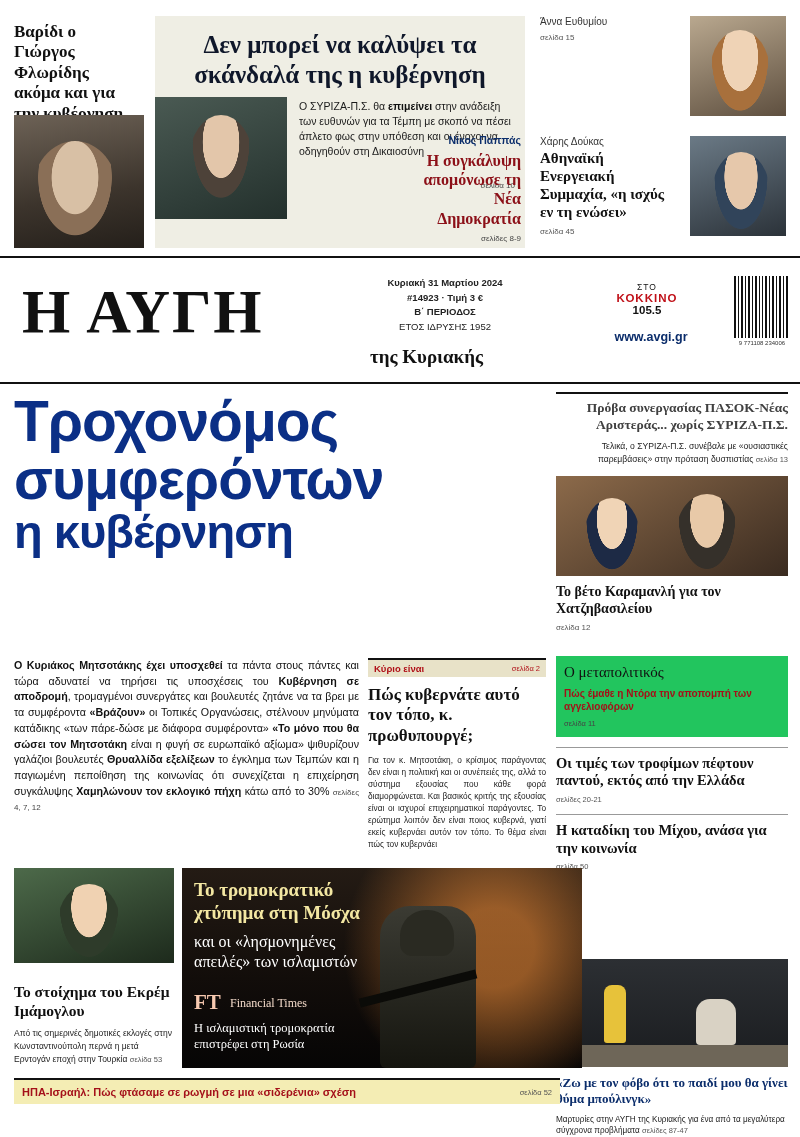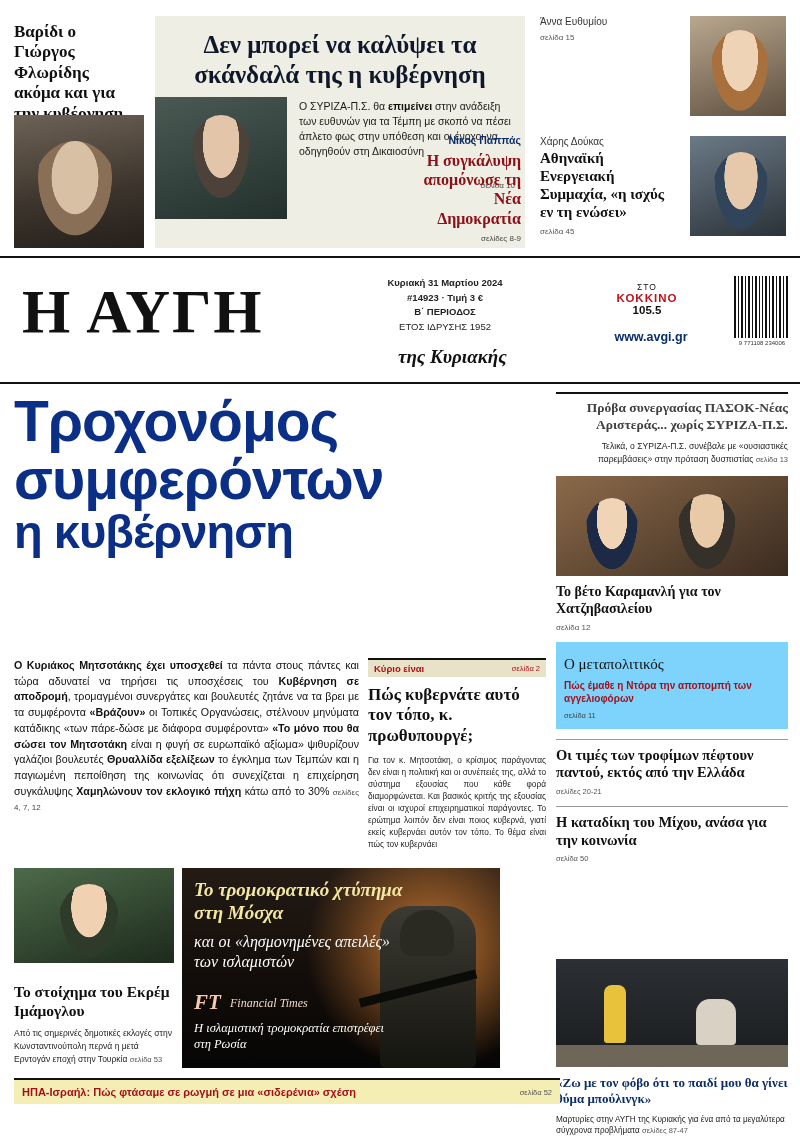--- a/index.html
+++ b/index.html
@@ -66,21 +66,21 @@
     background:radial-gradient(ellipse at 50% 30%, #e6c8ab 0 40%, #31445a 41% 64%, rgba(50,60,70,0) 65%);
     border-radius:50% 50% 35% 35%;}
 
   .hr-black { position:absolute; left:0; width:800px; height:2px; background:#111; }
 
   
   .masthead { position:absolute; left:0; top:262px; width:800px; height:118px; }
   .logo { position:absolute; left:22px; top:14px;
     font-family:"Liberation Serif", serif; font-weight:bold; font-size:62px; letter-spacing:2px; color:#111; }
   .logo-sub { position:absolute; left:370px; top:84px; font-family:"Liberation Serif", serif;
-    font-style:italic; font-weight:bold; font-size:19px; color:#111;margin-left:28px; }
+    font-weight:bold; font-size:19px; color:#111; }
   .mast-info { position:absolute; left:360px; top:14px; width:170px; text-align:center;
     font-size:9.5px; line-height:1.55; color:#222; }
   .mast-info .d1 { font-weight:bold; }
   .mast-info .d2 { font-weight:bold; }
   .mast-info .d3 { font-weight:bold; }
   .mast-radio { position:absolute; left:604px; top:20px; width:86px; text-align:center; }
   .mast-radio .sto { font-size:8.5px; color:#111; letter-spacing:1px;}
   .mast-radio .kok { font-size:11.5px; color:#c01018; font-weight:bold; letter-spacing:1px;}
   .mast-radio .fm { font-size:11.5px; color:#111; font-weight:bold; }
   .mast-site { position:absolute; left:596px; top:68px; width:110px; text-align:center;
@@ -125,21 +125,21 @@
   .rail-photo::before{content:""; position:absolute; left:28px; top:22px; width:56px; height:76px;
     background:radial-gradient(ellipse at 50% 28%, #f0d4b6 0 38%, #1d2a45 39% 64%, rgba(40,35,30,0) 65%);
     border-radius:50% 50% 35% 35%;}
   .rail-photo::after{content:""; position:absolute; left:120px; top:18px; width:62px; height:80px;
     background:radial-gradient(ellipse at 50% 28%, #e8c9a8 0 38%, #35302a 39% 64%, rgba(40,35,30,0) 65%);
     border-radius:50% 50% 35% 35%;}
   .rail-cap { margin-top:7px; font-family:"Liberation Serif", serif; font-weight:bold;
     font-size:14px; line-height:1.25; color:#111; }
   .rail-cap-pg { font-size:8px; color:#555; margin-top:5px; }
 
-  .rail-yellow { margin-top:10px; background:#7dd3fc; padding:14px 8px 9px 8px; }
+  .rail-yellow { margin-top:24px; background:#22c55e; padding:8px 8px 9px 8px; }
   .rail-yellow .t { font-family:"Liberation Serif", serif; font-size:15px; color:#111; }
   .rail-yellow .s { margin-top:6px; font-size:10px; line-height:1.3; font-weight:bold; color:#a41018; }
   .rail-yellow .pg { margin-top:6px; font-size:7.5px; color:#444; }
 
   .rail-item { margin-top:10px; border-top:1px solid #999; padding-top:7px; }
   .rail-item .t { font-family:"Liberation Serif", serif; font-weight:bold; font-size:14.5px;
     line-height:1.22; color:#111; }
   .rail-item .pg { font-size:7.5px; color:#555; margin-top:5px; }
 
   .rail-photo2 { margin-top:9px; width:232px; height:108px; position:relative; overflow:hidden;
@@ -159,22 +159,22 @@
   .bot-left .ph { width:160px; height:95px; position:relative; overflow:hidden;
     background:linear-gradient(160deg,#4d6a4a,#1d2a1c); }
   .bot-left .ph::after{content:""; position:absolute; left:44px; top:16px; width:62px; height:76px;
     background:radial-gradient(ellipse at 50% 30%, #f0d2b2 0 40%, #2e3b2a 41% 66%, rgba(30,40,28,0) 67%);
     border-radius:50% 50% 35% 35%;}
   .bot-left .hd { margin-top:20px; font-family:"Liberation Serif", serif; font-weight:bold;
     font-size:15.5px; line-height:1.2; color:#111; }
   .bot-left .bd { margin-top:7px; font-size:8.5px; line-height:1.5; color:#222; }
   .bot-left .pg { font-size:7.5px; color:#555; }
 
-  .bot-mid { position:absolute; left:182px; top:868px; width:318px; height:200px;
-    background:#0e0c0a; overflow:hidden;font-style:italic; }
+  .bot-mid { position:absolute; left:182px; top:868px; width:400px; height:200px;
+    background:#0e0c0a; overflow:hidden; }
   .bot-mid .img { position:absolute; inset:0;
     background:
       radial-gradient(circle at 78% 40%, rgba(255,150,60,.55) 0 12%, rgba(0,0,0,0) 45%),
       linear-gradient(180deg,#241b14 0%,#120d0a 55%,#060505 100%); }
   .bot-mid .soldier { position:absolute; left:198px; top:38px; width:96px; height:162px;
     background:linear-gradient(180deg,#3b3b33,#15150f); border-radius:30px 30px 6px 6px; }
   .bot-mid .helmet { position:absolute; left:218px; top:42px; width:54px; height:46px;
     background:#2a2a22; border-radius:26px 26px 12px 12px; }
   .bot-mid .gun { position:absolute; left:176px; top:116px; width:120px; height:9px;
     background:#0b0b08; transform:rotate(-14deg); }

